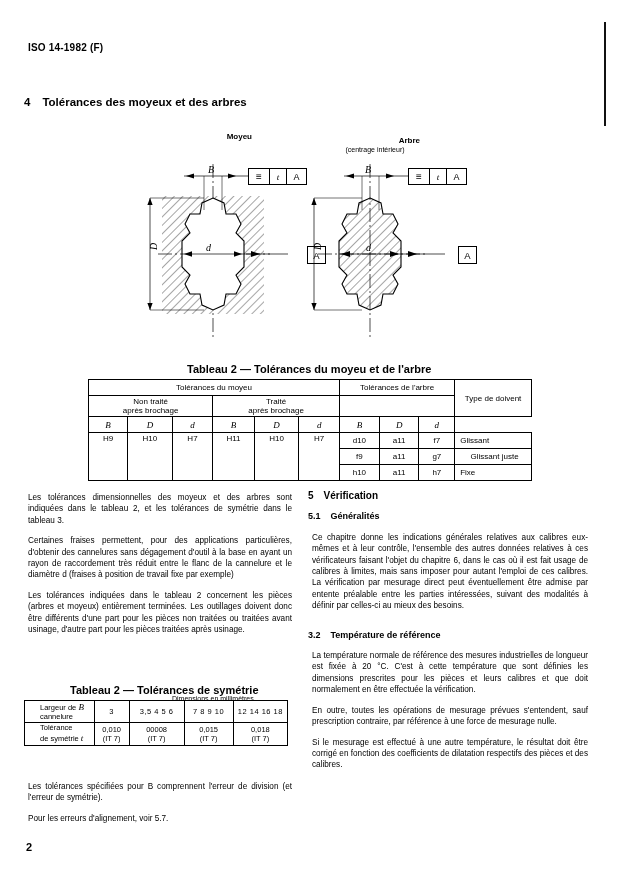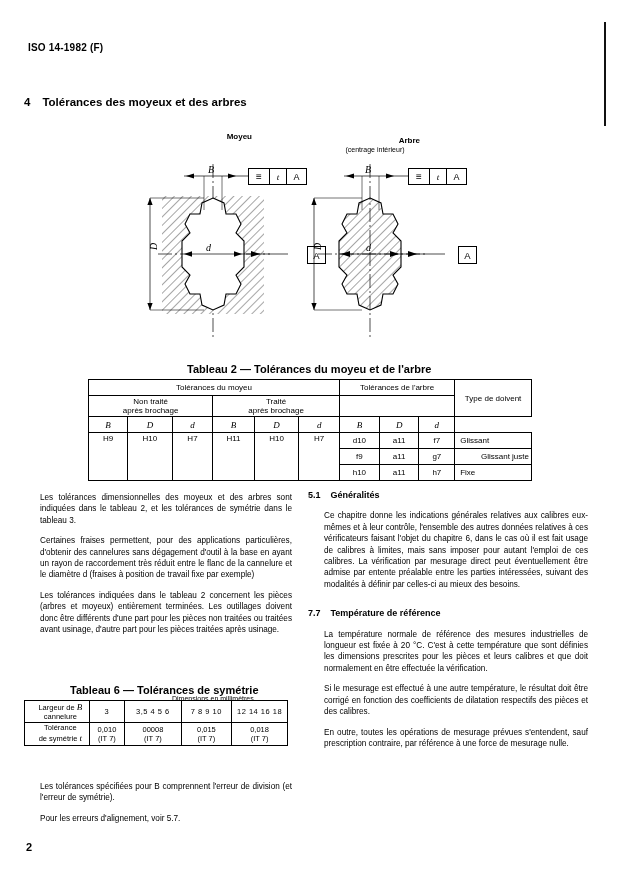--- a/index.html
+++ b/index.html
@@ -132,32 +132,32 @@
     font-weight: normal;
     padding: 1px 2px;
   }
   .t2 { left: 88px; top: 379px; width: 444px; }
   .t2 td { height: 13px; }
   .it { font-style: italic; font-family: "Liberation Serif", serif; font-size: 9px; }
   .nb { border: none !important; }
 
   .t3 { left: 24px; top: 700px; width: 264px; }
   .t3 td { height: 14px; font-size: 7.5px; }
-  .t3 .hdr-lbl { text-align: center; padding-left: 9px; line-height: 1.15; margin-left: 38px; }
+  .t3 .hdr-lbl { text-align: left; padding-left: 15px; line-height: 1.15; margin-left: 38px; }
   .two-line { line-height: 1.15; }
   .widths { letter-spacing: 0.5px; }
 
   
   .col {
     position: absolute;
     font-size: 8.2px;
     line-height: 11.4px;
     text-align: justify;
   }
-  .col p { margin: 0 0 9px 16px; }
+  .col p { margin: 0 0 9px 4px; }
   .col-left { left: 24px; width: 268px; }
   .col-right { left: 308px; width: 280px; }
   .sec-h {
     font-size: 10px;
     font-weight: bold;
     margin: 0 0 10px 0;
   }
   .sec-h .num { margin-right: 10px; }
   .sub-h {
     font-size: 9px;
@@ -344,38 +344,38 @@
       <td rowspan="3" style="vertical-align:top;">H7</td>
       <td>d10</td>
       <td>a11</td>
       <td>f7</td>
       <td style="text-align:left; padding-left:5px;">Glissant</td>
     </tr>
     <tr>
       <td>f9</td>
       <td>a11</td>
       <td>g7</td>
-      <td style="text-align:right; padding-left:5px;">Glissant juste</td>
+      <td style="text-align:center; padding-left:5px;">Glissant juste</td>
     </tr>
     <tr>
       <td>h10</td>
       <td>a11</td>
       <td>h7</td>
       <td style="text-align:left; padding-left:5px;">Fixe</td>
     </tr>
   </tbody>
     </table>
 
   <div class="col col-left" style="top:492px;">
     <p>Les tolérances dimensionnelles des moyeux et des arbres sont indiquées dans le tableau 2, et les tolérances de symétrie dans le tableau 3.</p>
     <p>Certaines fraises permettent, pour des applications particulières, d'obtenir des cannelures sans dégagement d'outil à la base en ayant un rayon de raccordement très réduit entre le flanc de la cannelure et le diamètre d (fraises à position de travail fixe par exemple)</p>
     <p>Les tolérances indiquées dans le tableau 2 concernent les pièces (arbres et moyeux) entièrement terminées. Les outillages doivent donc être différents d'une part pour les pièces non traitées ou traitées avant usinage, d'autre part pour les pièces traitées après usinage.</p>
   </div>
 
-  <div class="tbl-cap" style="left:70px; top:684px;">Tableau 6 —  Tolérances de symétrie</div>
+  <div class="tbl-cap" style="left:70px; top:684px;">Tableau 2 —  Tolérances de symétrie</div>
   <div class="tbl-units" style="left:172px; top:695px;">Dimensions en millimètres</div>
 
   <table class="t3">
     <tbody>
         <tr>
       <td class="hdr-lbl" style="width:62px;">
         <span>Largeur de</span>
         <span class="it">B</span><br>
         <span>cannelure</span>
       </td>
@@ -409,26 +409,29 @@
     </tr>
   </tbody>
     </table>
 
   <div class="col col-left" style="top:781px;">
     <p>Les tolérances spécifiées pour B comprennent l'erreur de division (et l'erreur de symétrie).</p>
     <p>Pour les erreurs d'alignement, voir 5.7.</p>
   </div>
 
   <div class="col col-right" style="top:490px;">
+    <div class="sec-h">
+      <span class="num">5</span><span>Vérification</span>
+    </div>
     <div class="sub-h">
       <span class="num">5.1</span><span>Généralités</span>
     </div>
     <p>Ce chapitre donne les indications générales relatives aux calibres eux-mêmes et à leur contrôle, l'ensemble des autres données relatives à ces vérificateurs faisant l'objet du chapitre 6, dans le cas où il est fait usage de calibres à limites, mais sans imposer pour autant l'emploi de ces calibres. La vérification par mesurage direct peut éventuellement être admise par entente préalable entre les parties intéressées, suivant des modalités à définir par celles-ci au mieux des besoins.</p>
     <div class="sub-h" style="margin-top:18px;">
-      <span class="num">7.7</span><span>Température de référence</span>
+      <span class="num">3.2</span><span>Température de référence</span>
     </div>
     <p>La température normale de référence des mesures industrielles de longueur est fixée à 20 °C. C'est à cette température que sont définies les dimensions prescrites pour les pièces et leurs calibres et que doit normalement en être effectuée la vérification.</p>
+    <p>En outre, toutes les opérations de mesurage prévues s'entendent, sauf prescription contraire, par référence à une force de mesurage nulle.</p>
     <p>Si le mesurage est effectué à une autre température, le résultat doit être corrigé en fonction des coefficients de dilatation respectifs des pièces et des calibres.</p>
-    <p>En outre, toutes les opérations de mesurage prévues s'entendent, sauf prescription contraire, par référence à une force de mesurage nulle.</p>
   </div>
 
   <div class="page-num">2</div>
 </div>
 
 </body></html>

